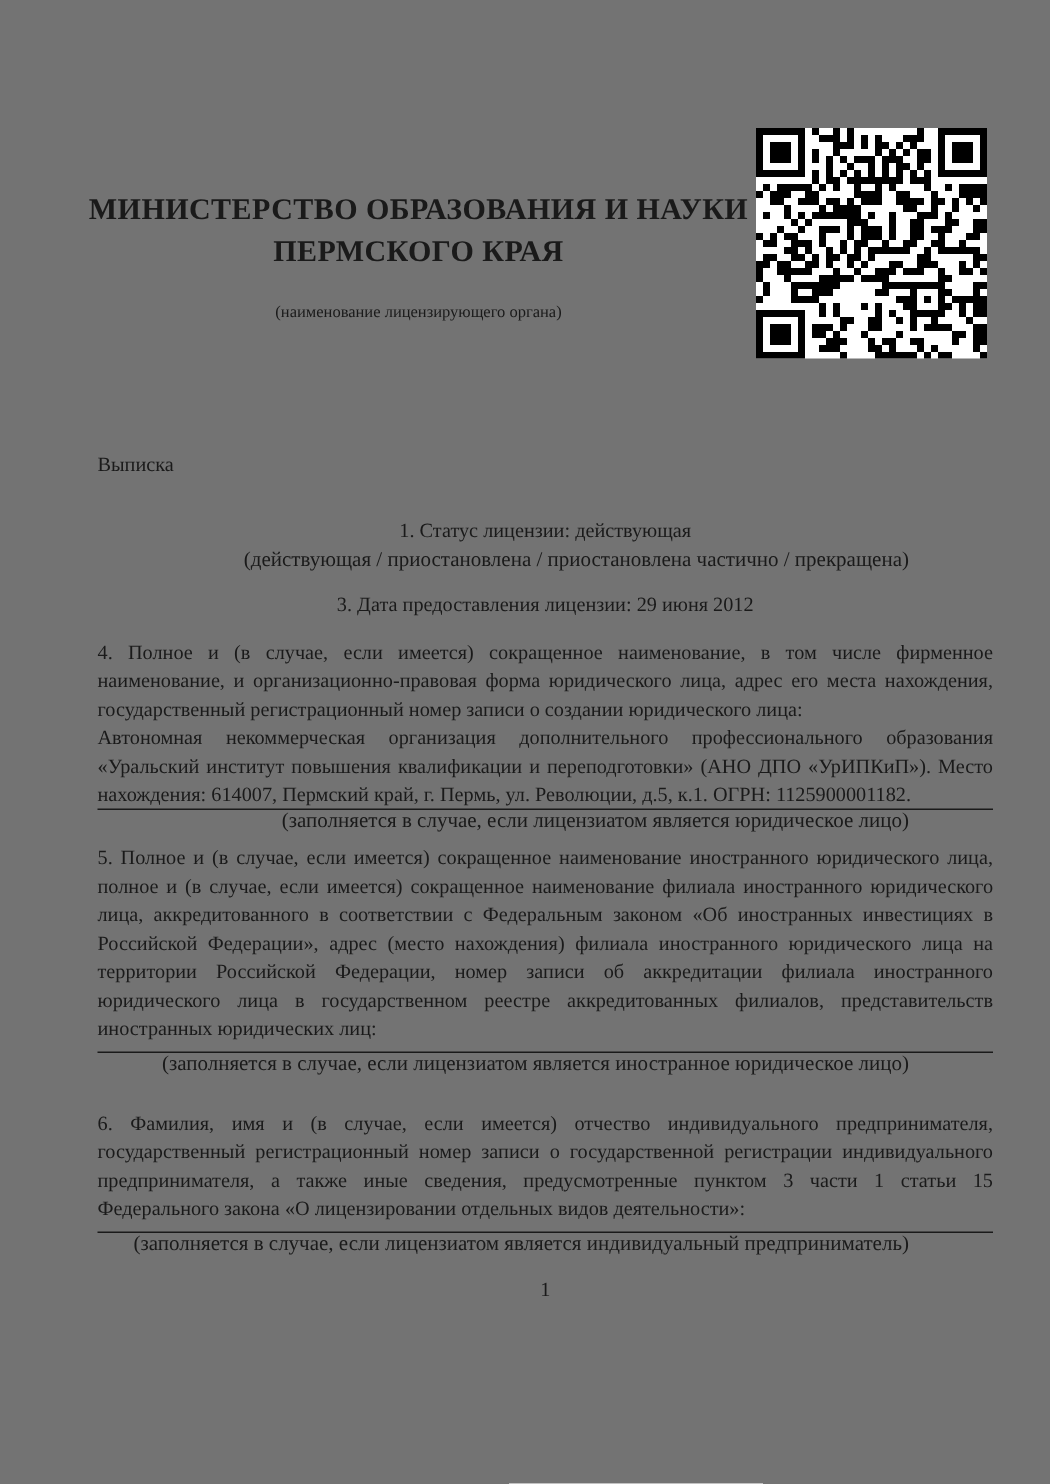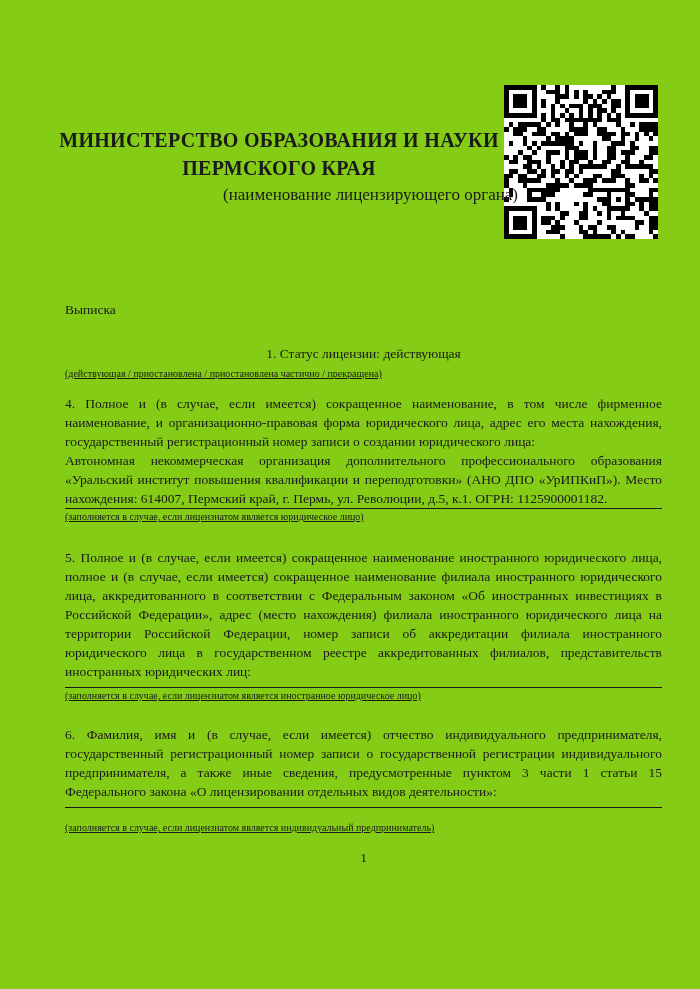--- a/index.html
+++ b/index.html
@@ -5,21 +5,21 @@
   * { margin: 0; padding: 0; box-sizing: border-box; }
   html, body { background: #ffffff; }
   body {
     font-family: "Liberation Serif", "DejaVu Serif", serif;
     color: #1a1a1a;
   }
   .page {
     position: relative;
     width: 700px;
     height: 989px;
-    background: #84cc16;
+    background: #737373;
     overflow: hidden;
   }
   .qr {
     position: absolute;
     left: 504px;
     top: 85px;
     width: 154px;
     height: 154px;
   }
   .header-block {
@@ -29,61 +29,59 @@
     width: 478px;
     text-align: center;
   }
   .ministry-name {
     font-size: 20px;
     font-weight: bold;
     line-height: 28px;
     letter-spacing: 0.3px;
   }
   .ministry-caption {
-    font-size: 17px;
-    margin-top: 3px;
-    text-align: right;
+    font-size: 11px;
+    margin-top: 20px;
   }
   .content {
     position: absolute;
     left: 65px;
     top: 0;
     width: 597px;
     font-size: 13.5px;
     line-height: 19px;
   }
   .doc-title {
     margin-top: 300px;
     text-align: left;
   }
   .item-line { text-align: center; }
   .para { text-align: justify; }
   .fill-line {
     border-top: 1.6px solid #1a1a1a;
     height: 0;
   }
   .item-caption {
-    font-size: 10px;
+    font-size: 14px;
     line-height: 14px;
-    text-align: left;
+    text-align: right;
     padding-right: 56px;
-    text-decoration: underline;
   }
   .item1 { margin-top: 25px; }
   .item1 .item-caption { margin-top: 4px; }
   .item2 { margin-top: 15px; }
   .item3 { margin-top: 12px; }
   .item4 { margin-top: 13px; }
   .item4 .item-caption { margin-top: 1px; }
-  .item5 { margin-top: 24px; }
+  .item5 { margin-top: 7px; }
   .item5 .fill-line { margin-top: 6px; }
   .item5 .item-caption { margin-top: 1px; }
   .item6 { margin-top: 22px; }
   .item6 .fill-line { margin-top: 6px; }
-  .item6 .item-caption { margin-top: 13px; }
+  .item6 .item-caption { margin-top: 1px; }
   .item7 { margin-top: 21px; }
   .page-number {
     margin-top: 13px;
     text-align: center;
   }
 </style>
 </head>
 <body>
 
 <div class="page">
@@ -622,20 +620,23 @@
     <div class="doc-title">
       <div>Выписка</div>
     </div>
 
     <div class="item1">
       <div class="item-line">1. Статус лицензии: действующая</div>
       <div class="item-caption">(действующая / приостановлена / приостановлена частично / прекращена)</div>
     </div>
 
 
+    <div class="item3">
+      <div class="item-line">3. Дата предоставления лицензии: 29 июня 2012</div>
+    </div>
 
     <div class="item4">
       <div class="para">4. Полное и (в случае, если имеется) сокращенное наименование, в том числе фирменное наименование, и организационно-правовая форма юридического лица, адрес его места нахождения, государственный регистрационный номер записи о создании юридического лица:</div>
       <div class="para">Автономная некоммерческая организация дополнительного профессионального образования «Уральский институт повышения квалификации и переподготовки» (АНО ДПО «УрИПКиП»). Место нахождения: 614007, Пермский край, г. Пермь, ул. Революции, д.5, к.1. ОГРН: 1125900001182.</div>
       <div class="fill-line"></div>
       <div class="item-caption">(заполняется в случае, если лицензиатом является юридическое лицо)</div>
     </div>
 
     <div class="item5">
       <div class="para">5. Полное и (в случае, если имеется) сокращенное наименование иностранного юридического лица, полное и (в случае, если имеется) сокращенное наименование филиала иностранного юридического лица, аккредитованного в соответствии с Федеральным законом «Об иностранных инвестициях в Российской Федерации», адрес (место нахождения) филиала иностранного юридического лица на территории Российской Федерации, номер записи об аккредитации филиала иностранного юридического лица в государственном реестре аккредитованных филиалов, представительств иностранных юридических лиц:</div>

